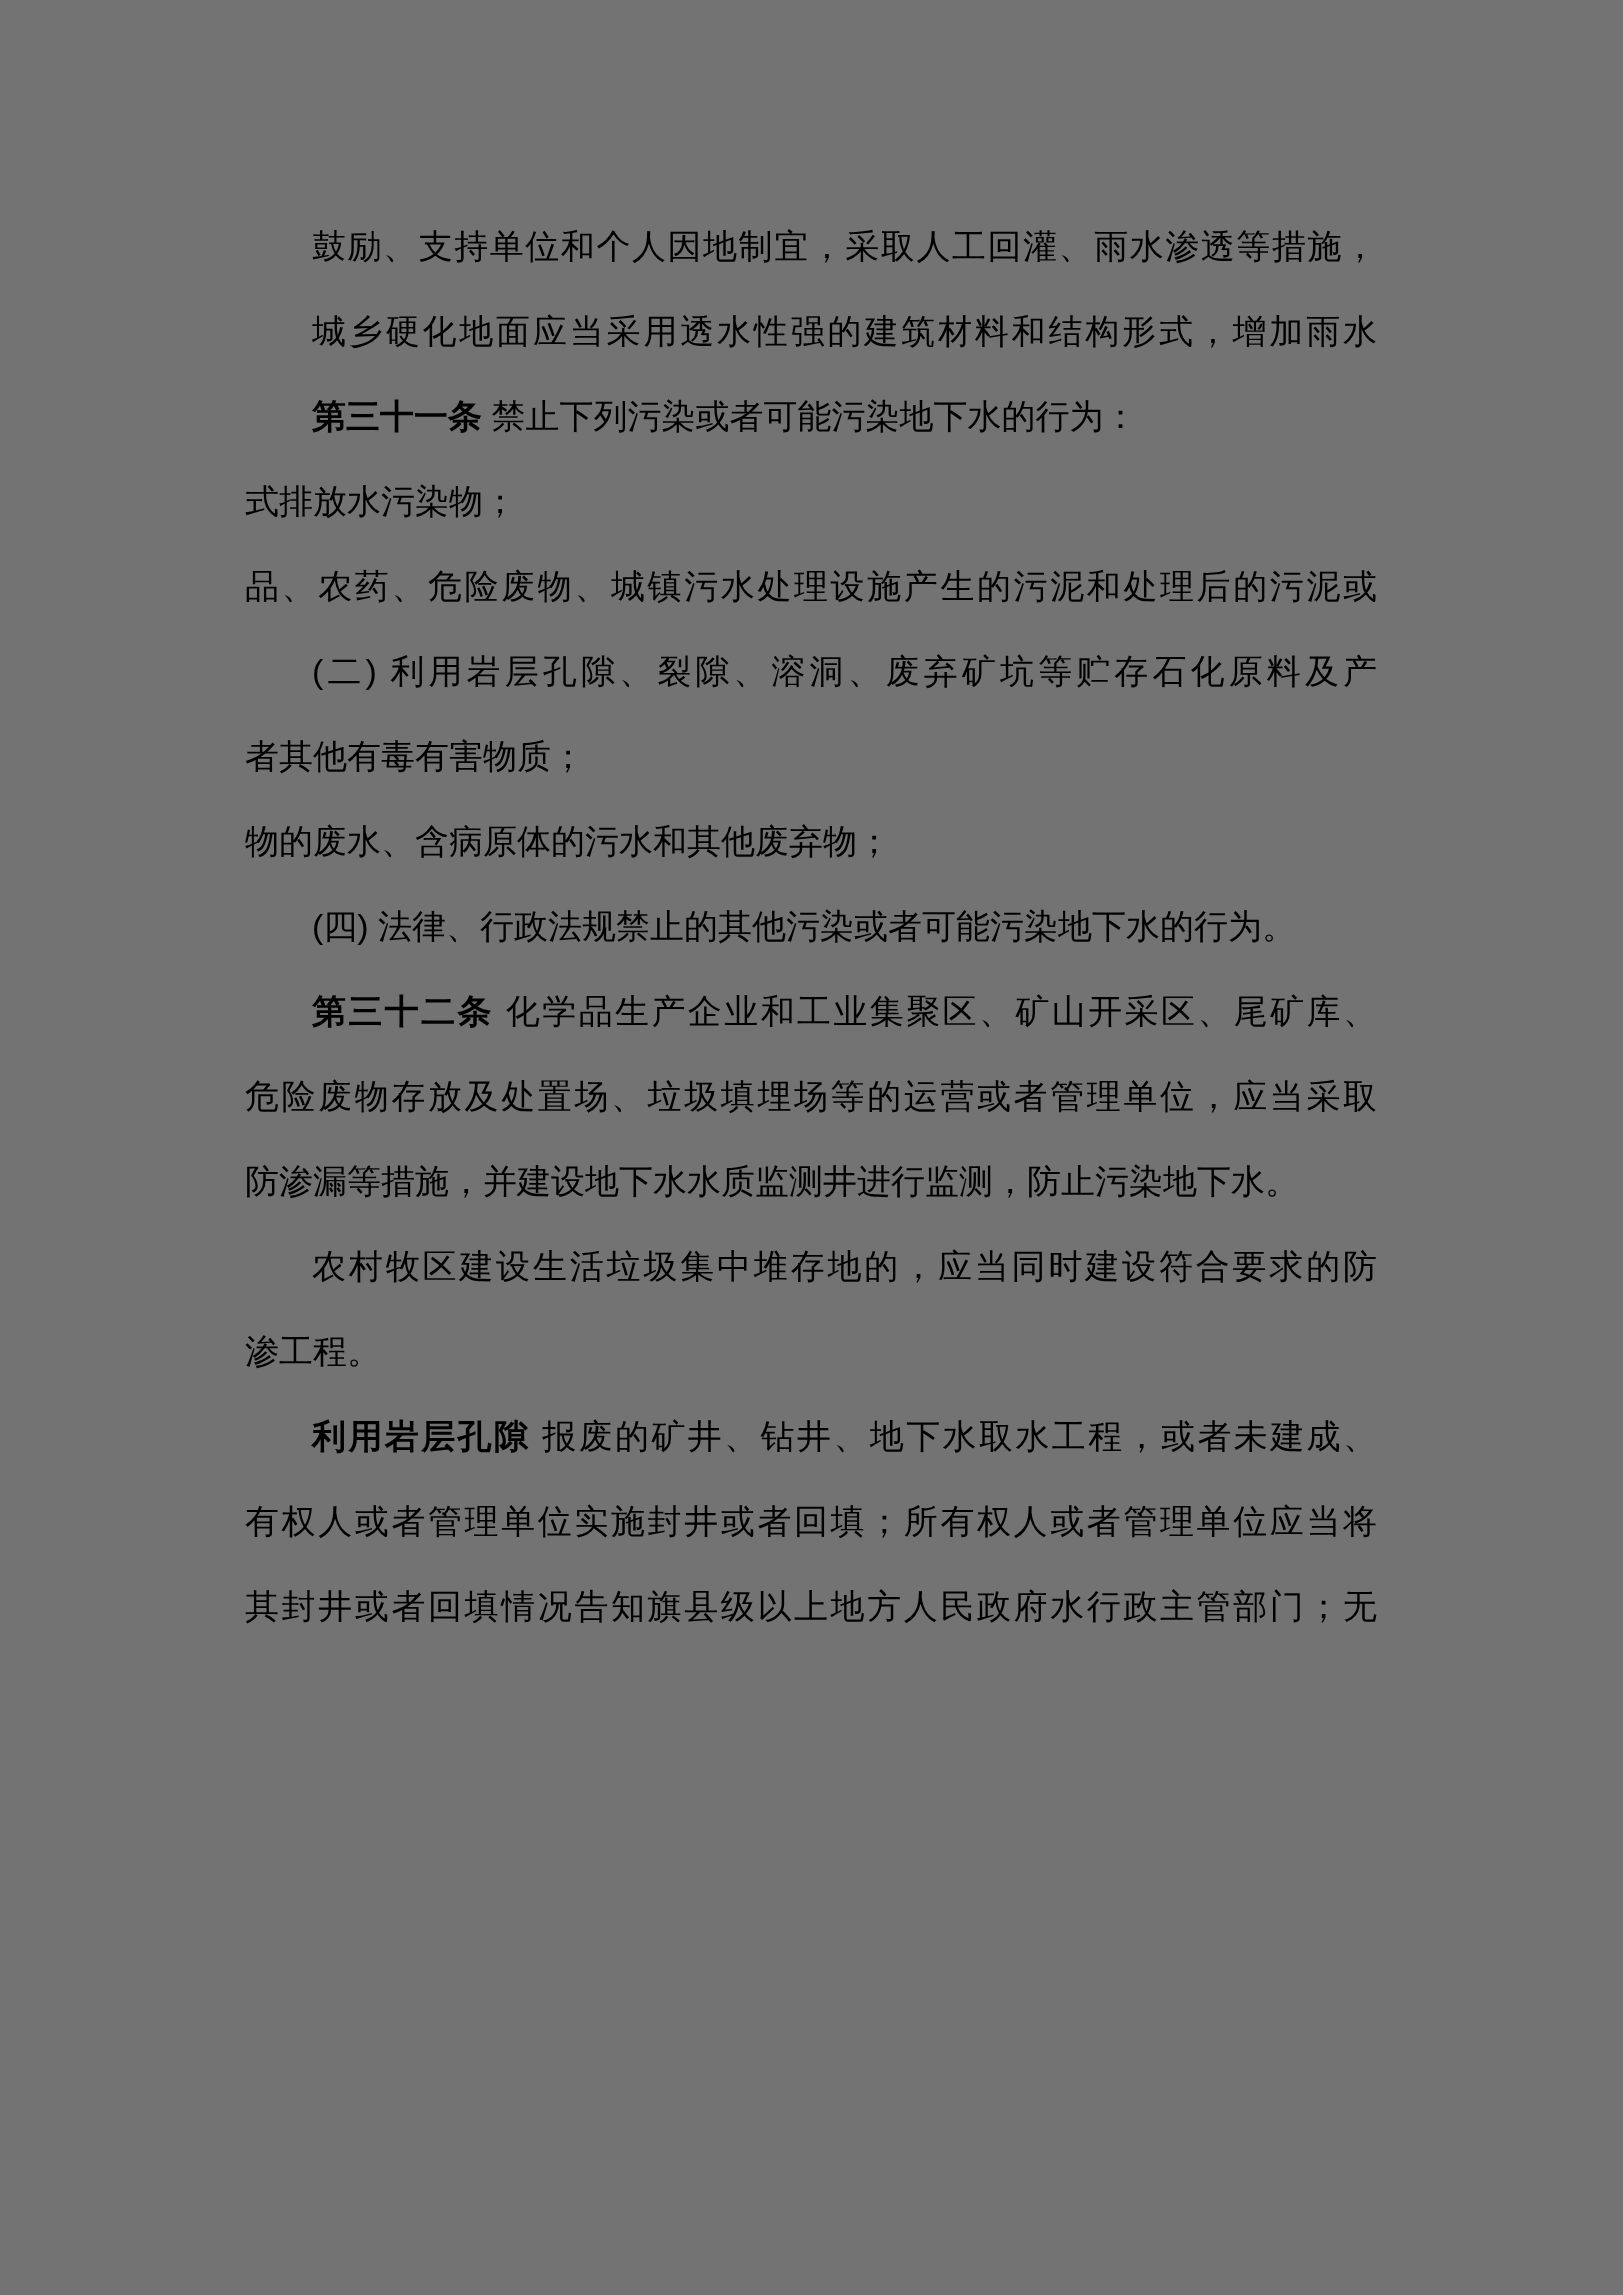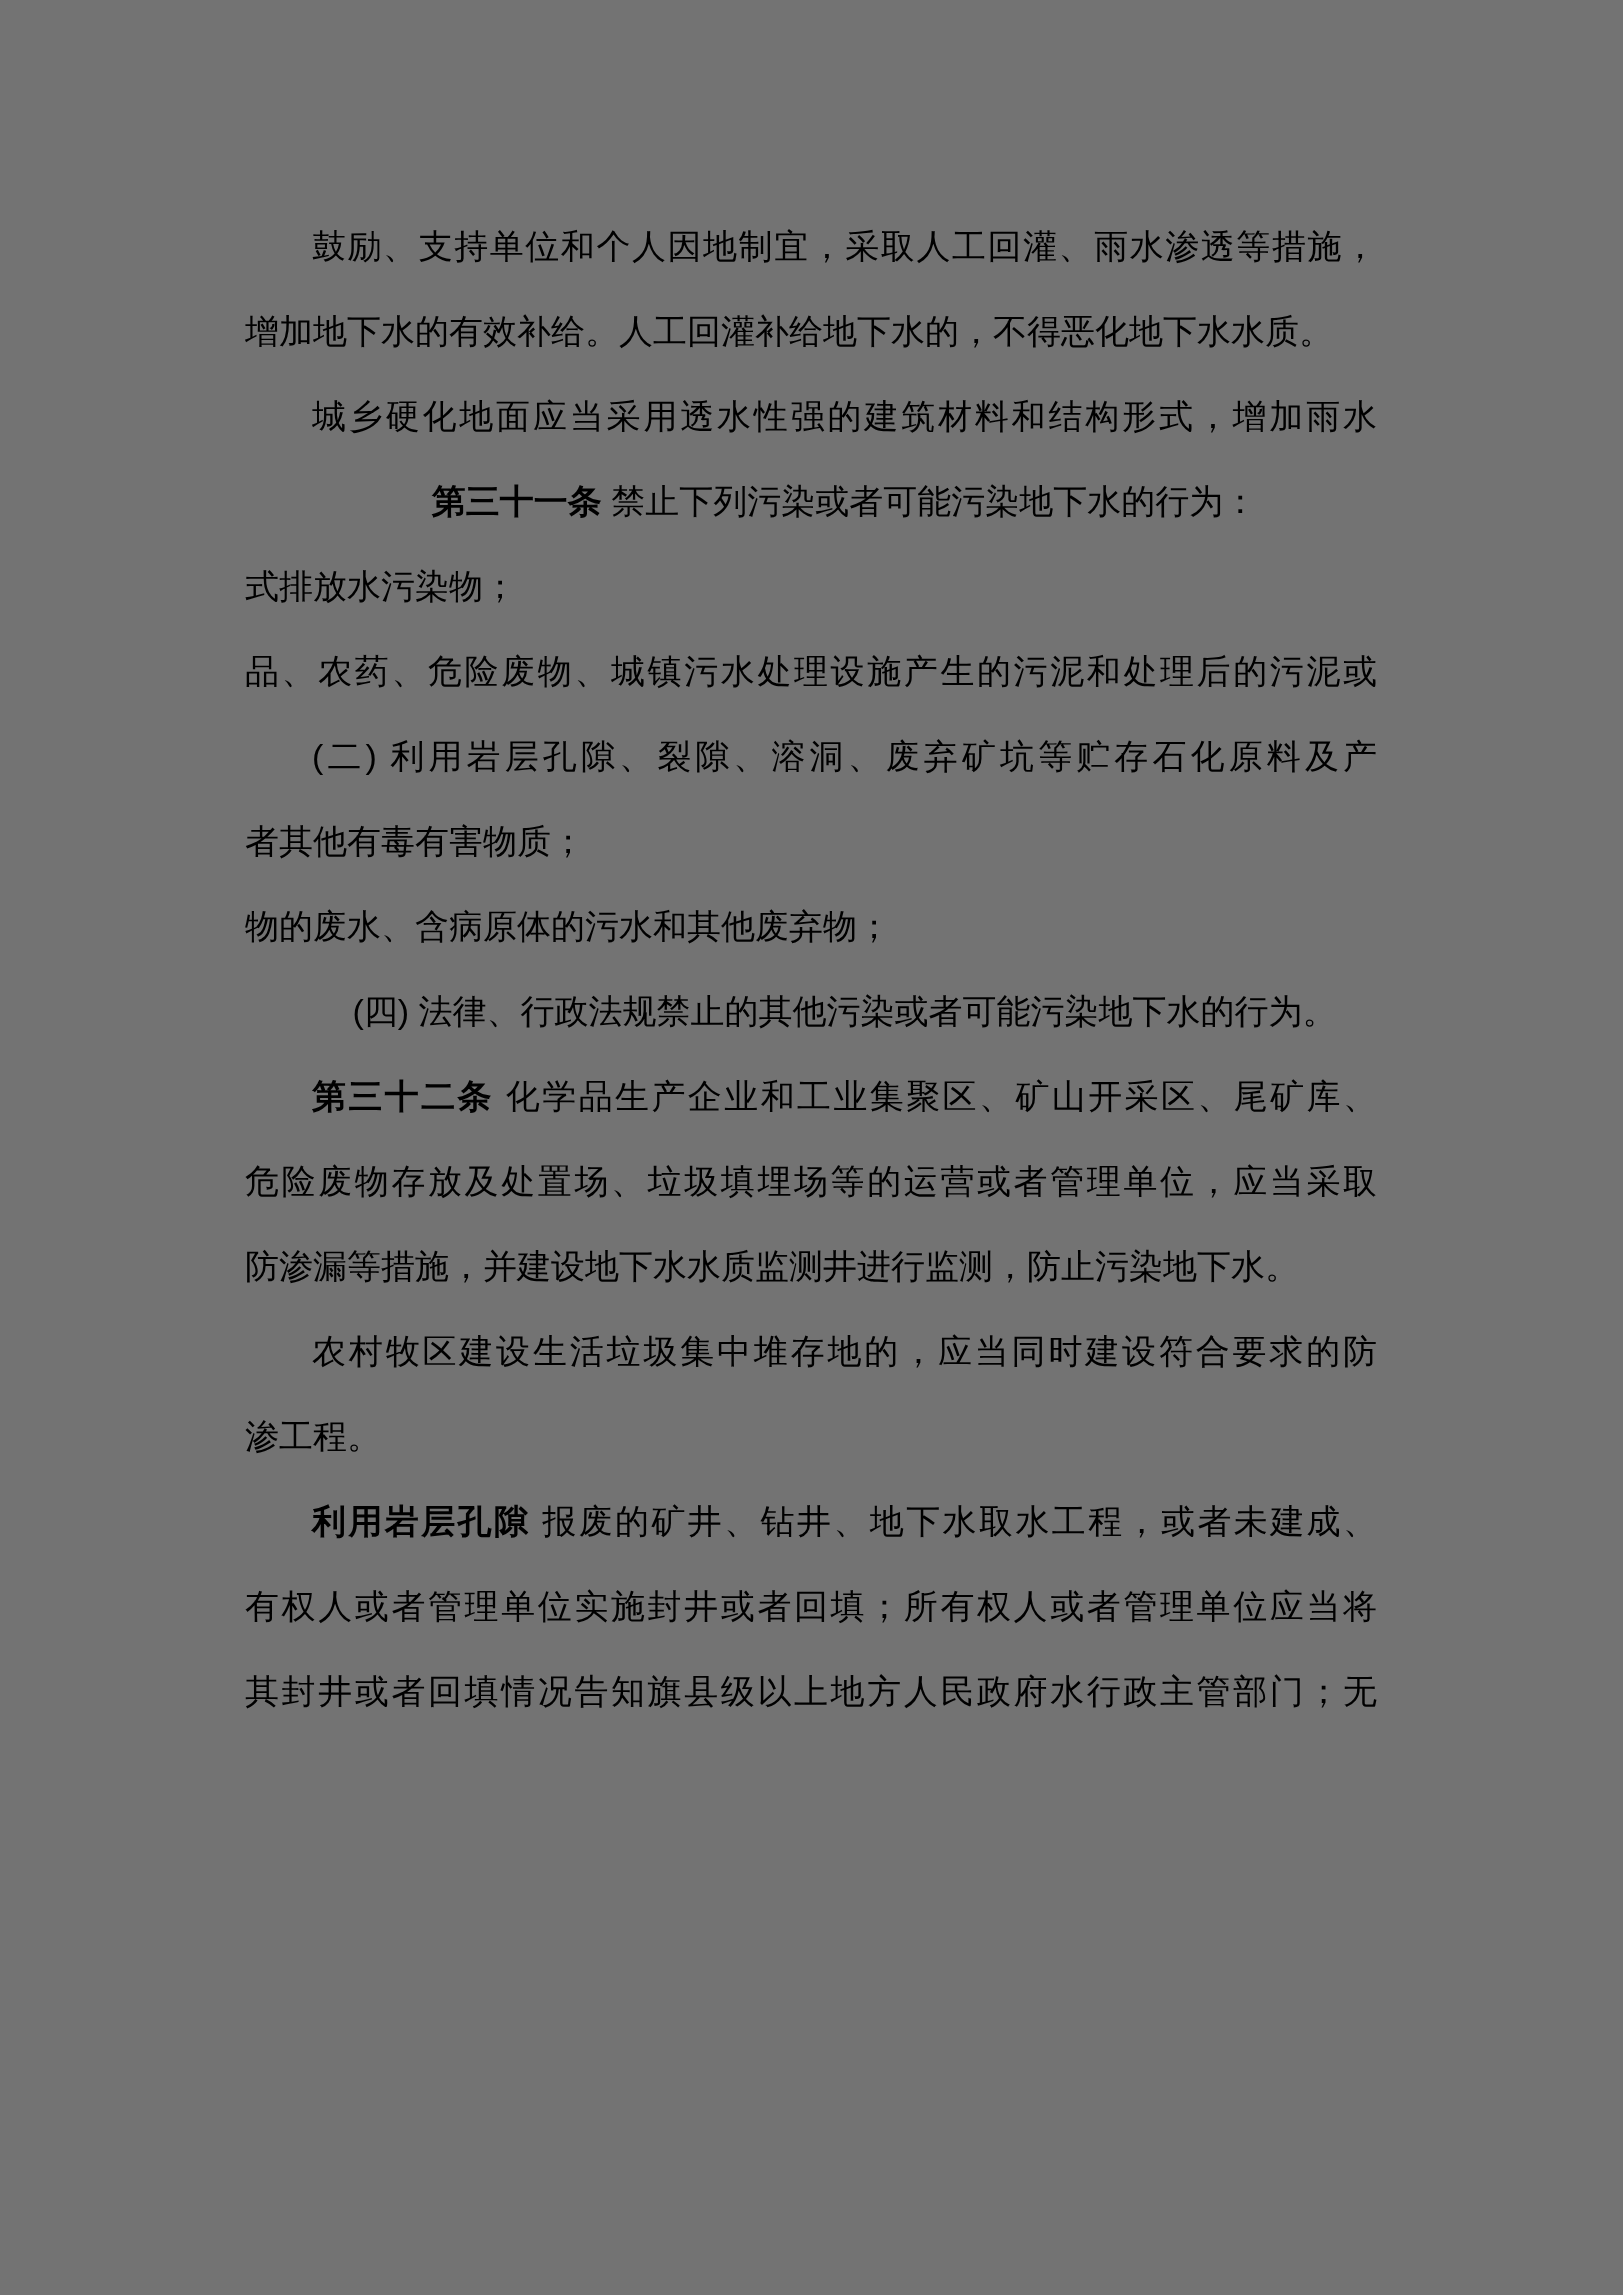--- a/index.html
+++ b/index.html
@@ -34,34 +34,32 @@
   }
   
   .j {
     text-align: justify;
     text-align-last: justify;
     text-justify: distribute;
   }
   
   .ind {
     text-indent: 67px;
-    text-align: center;
   }
   .line b {
     font-weight: bold;
   }
 </style>
 </head>
 <body>
 
 <div class="page">
   <div class="textcol">
 
     <div class="line ind j">鼓励、支持单位和个人因地制宜，采取人工回灌、雨水渗透等措施，</div>
-    <div class="line">增加地下水的有效补给。人工回灌补给地下水的，不得恶化地下水水质。</div>
 
     <div class="line ind j">城乡硬化地面应当采用透水性强的建筑材料和结构形式，增加雨水</div>
 
     <div class="line ind">
       <b>第三十一条</b><span> 禁止下列污染或者可能污染地下水的行为：</span>
     </div>
 
     <div class="line">式排放水污染物；</div>
 
     <div class="line j">品、农药、危险废物、城镇污水处理设施产生的污泥和处理后的污泥或</div>

